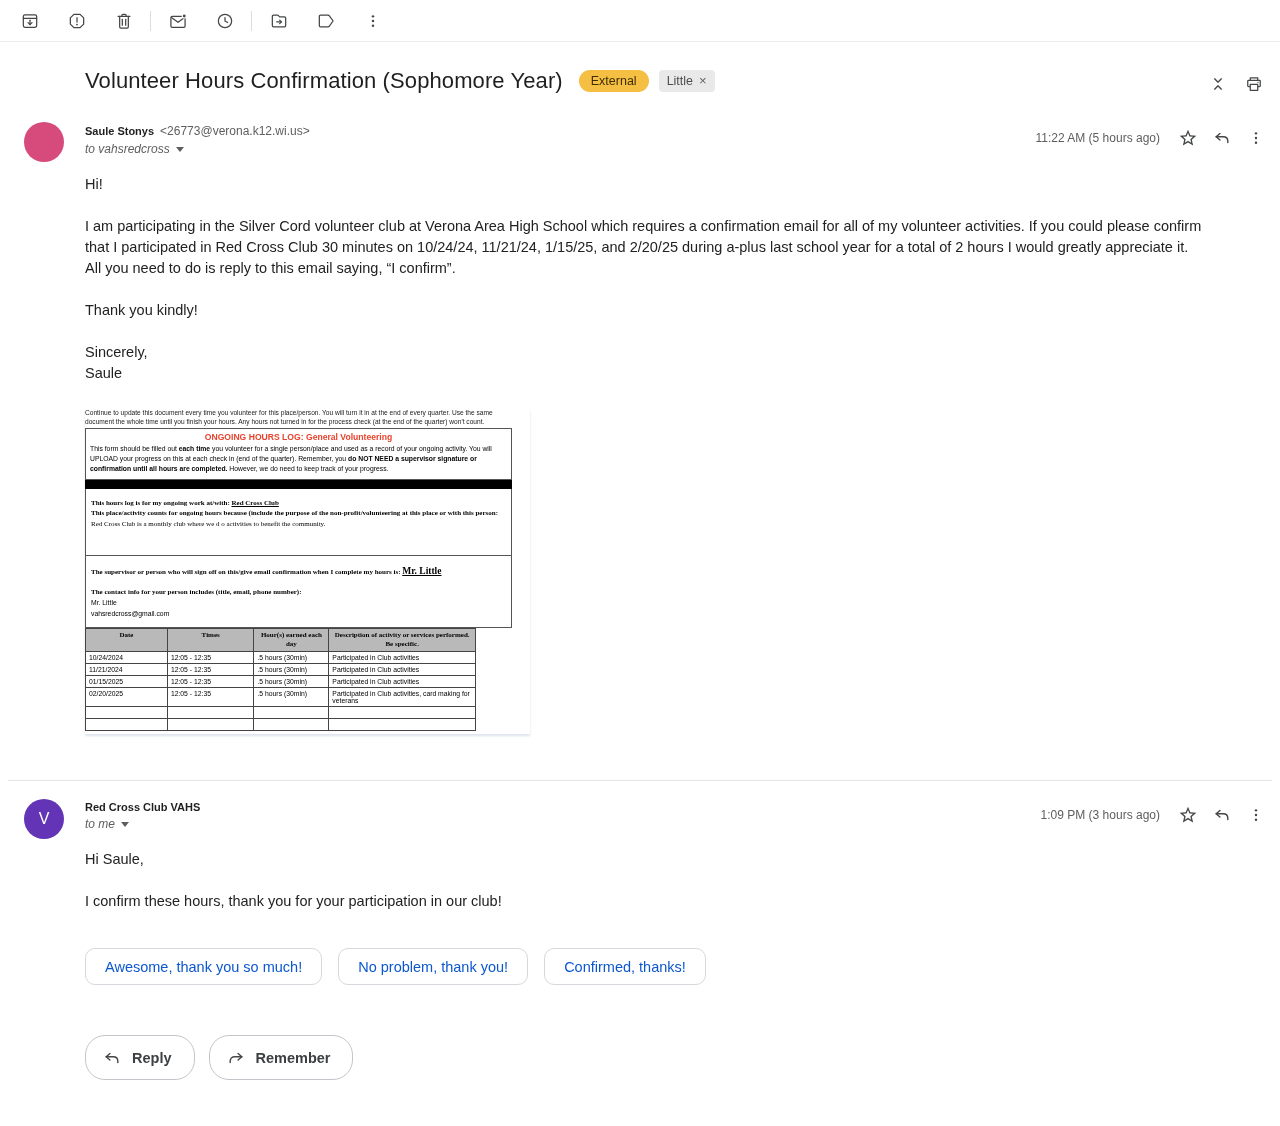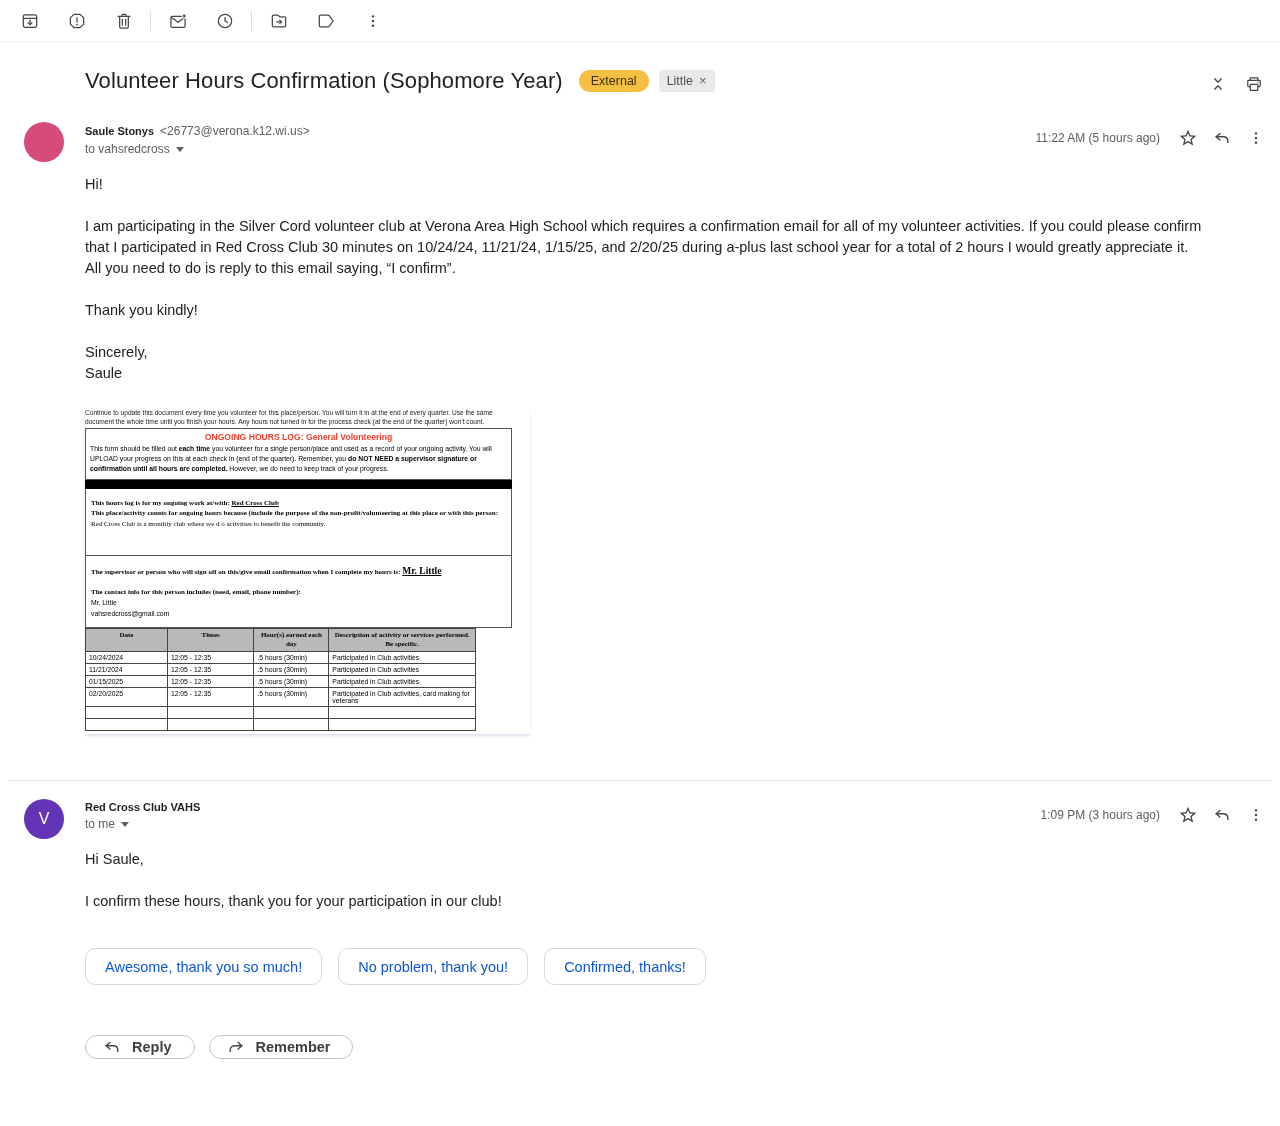--- a/index.html
+++ b/index.html
@@ -50,21 +50,21 @@
     display:flex; align-items:center; justify-content:center;
     color:#fff; font-size:16px;
   }
   .avatar.pink { background:#d64a7c; }
   .avatar.purple { background:#6334b5; }
   .sender-block { margin-left:61px; }
   .sender-line { display:flex; align-items:baseline; gap:6px; }
   .sender-name { font-size:11px; font-weight:700; color:#1f1f1f; }
   .sender-email { font-size:12px; color:#5e5e5e; }
   .recipient-line { margin-top:4px; font-size:12px; color:#5e5e5e;
-    display:flex; align-items:center; gap:6px; cursor:pointer; width:max-content; }
+    display:flex; align-items:center; gap:6px; cursor:pointer; width:max-content;font-style:italic; }
   .caret-down { width:0; height:0; border-left:4px solid transparent;
     border-right:4px solid transparent; border-top:5px solid #5e5e5e; margin-top:1px; }
   .msg-meta { position:absolute; right:12px; top:22px; display:flex; align-items:center; gap:10px; }
   .msg-time { font-size:12px; color:#5e5e5e; margin-right:6px; }
 
   
   .msg-body { margin:18px 70px 0 85px; font-size:14.5px; line-height:21px; color:#222; }
   .gap-above { margin-top:21px; }
 
   
@@ -102,21 +102,21 @@
   .chip {
     border:1px solid #d5d8dc; border-radius:10px; background:#fff;
     color:#0b57d0; font-size:14.5px; font-family:"Liberation Sans", sans-serif;
     height:37px; padding:0 19px; cursor:pointer;
   }
   
   .thread-actions { display:flex; gap:14px; margin:50px 0 0 85px; }
   .action-btn {
     display:flex; align-items:center; gap:10px;
     border:1px solid #c2c6ca; border-radius:20px; background:#fff;
-    height:24px; padding:0 22px 0 16px; cursor:pointer;
+    height:45px; padding:0 22px 0 16px; cursor:pointer;
     color:#3c4043; font-size:14.5px; font-weight:700; font-family:"Liberation Sans", sans-serif;
   }
   .spacer-bottom { height:100px; }
 </style>
 </head>
 <body>
 
 <div class="toolbar">
   <button class="tb-btn">
     <span>
@@ -281,21 +281,21 @@
         <div class="doc-title b">ONGOING HOURS LOG: General Volunteering</div>
         <div class="doc-intro"><span>This form should be filled out </span><span class="b">each time</span><span> you volunteer for a single person/place and used as a record of your ongoing activity. You will UPLOAD your progress on this at each check in (end of the quarter). Remember, you </span><span class="b">do NOT NEED a supervisor signature or confirmation until all hours are completed.</span><span> However, we do need to keep track of your progress.</span></div>
       </div>
       <div class="doc-blackbar"></div>
       <div class="doc-box2">
         <div><span class="b">This hours log is for my ongoing work at/with: </span><span class="bu">Red Cross Club</span></div>
         <div><span class="b">This place/activity counts for ongoing hours because (include the purpose of the non-profit/volunteering at this place or with this person: </span><span>Red Cross Club is a monthly club where we d o activities to benefit the community.</span></div>
       </div>
       <div class="doc-box3">
         <div><span class="b">The supervisor or person who will sign off on this/give email confirmation when I complete my hours is: </span><span class="sup-name">Mr. Little</span></div>
-        <div class="b" style="margin-top:8px;">The contact info for this person includes (need, email, phone number):</div>
+        <div class="b" style="margin-top:8px;">The contact info for your person includes (title, email, phone number):</div>
         <div class="contact-plain">Mr. Little</div>
         <div class="contact-plain">vahsredcross@gmail.com</div>
       </div>
       <table class="doc-table">
         <colgroup>
             <col class="col-date">
             <col class="col-times">
             <col class="col-hours">
             <col class="col-desc">
           </colgroup>

